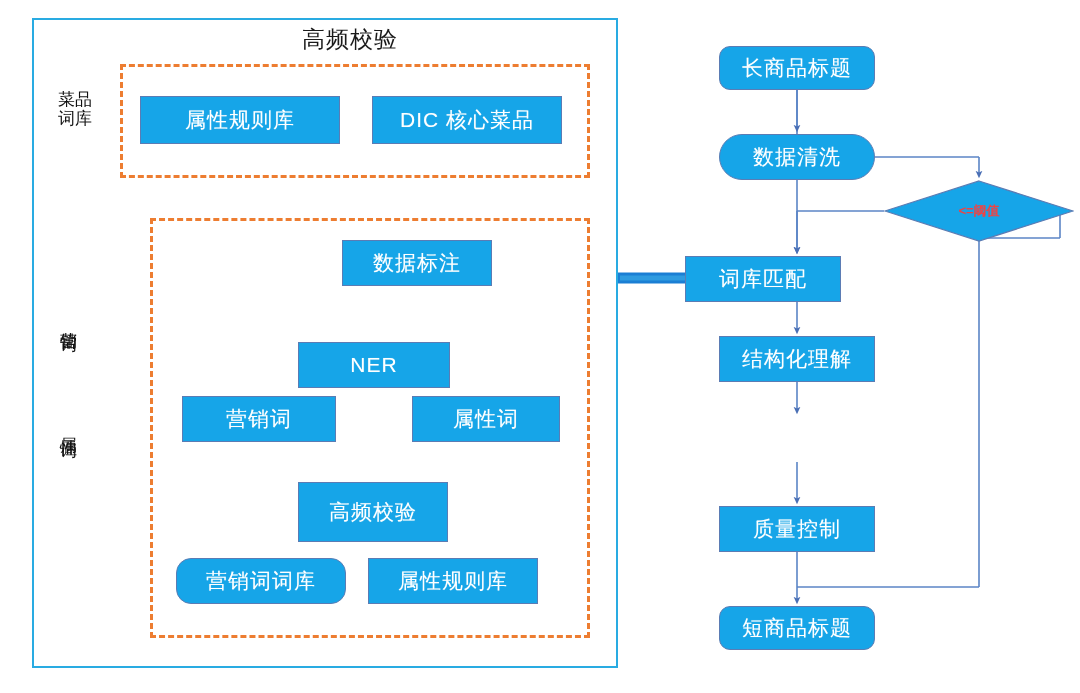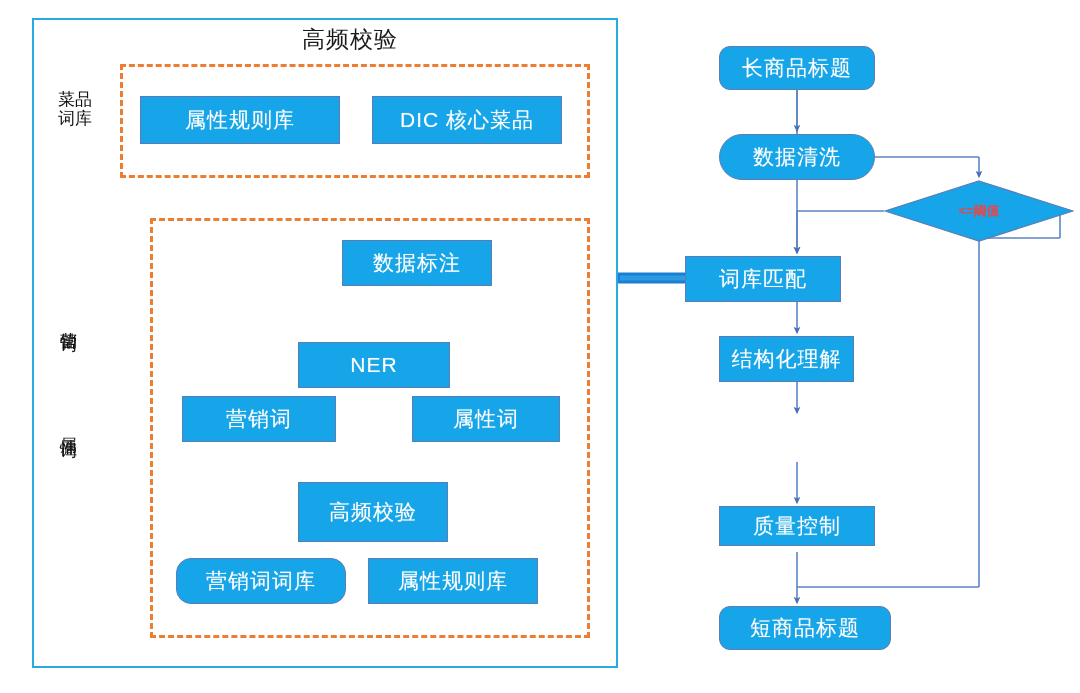--- a/index.html
+++ b/index.html
@@ -44,24 +44,24 @@
   #n-yxc    {left:182px;top:396px;width:154px;height:46px;}
   #n-sxc    {left:412px;top:396px;width:148px;height:46px;}
   #n-gpjy   {left:298px;top:482px;width:150px;height:60px;}
   #n-yxcck  {left:176px;top:558px;width:170px;height:46px;border-radius:15px;}
   #n-sxgzk  {left:368px;top:558px;width:170px;height:46px;}
 
   
   #n-long   {left:719px;top:46px;width:156px;height:44px;}
   #n-qingxi {left:719px;top:134px;width:156px;height:46px;border-radius:23px;}
   #n-match  {left:685px;top:256px;width:156px;height:46px;}
-  #n-struct {left:719px;top:336px;width:135px;height:46px;}
+  #n-struct {left:719px;top:336px;width:156px;height:46px;}
   #n-tmpl   {left:719px;top:416px;width:156px;height:46px;}
-  #n-qc     {left:719px;top:506px;width:156px;height:40px;}
-  #n-short  {left:719px;top:606px;width:172px;height:44px;}
+  #n-qc     {left:719px;top:506px;width:156px;height:46px;}
+  #n-short  {left:719px;top:606px;width:156px;height:44px;}
 
   
   #n-diamond{position:absolute;left:884px;top:180px;width:190px;height:62px;
              display:flex;align-items:center;justify-content:center;
              color:#ef4444;font-size:13px;font-weight:bold;z-index:3;}
   #n-diamond .dtext{position:relative;z-index:4;}
   #n-diamond svg{position:absolute;left:0;top:0;}
 </style>
 </head>
 <body>

